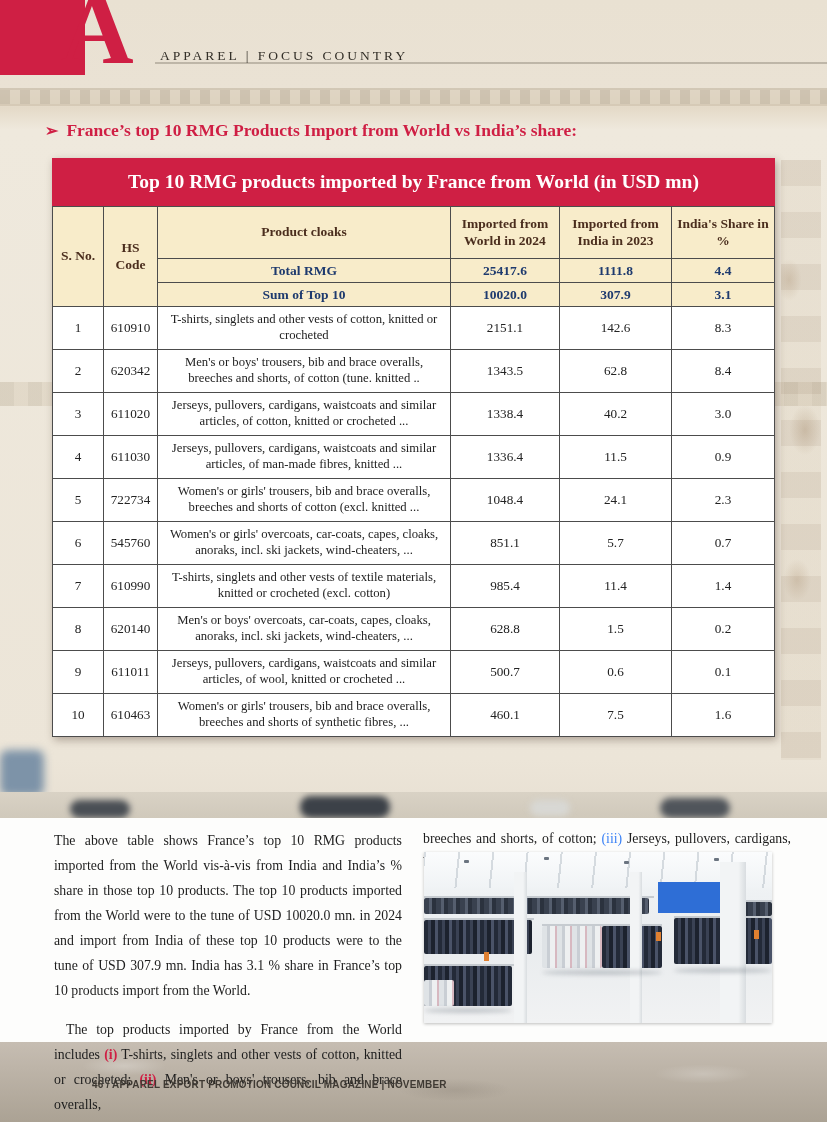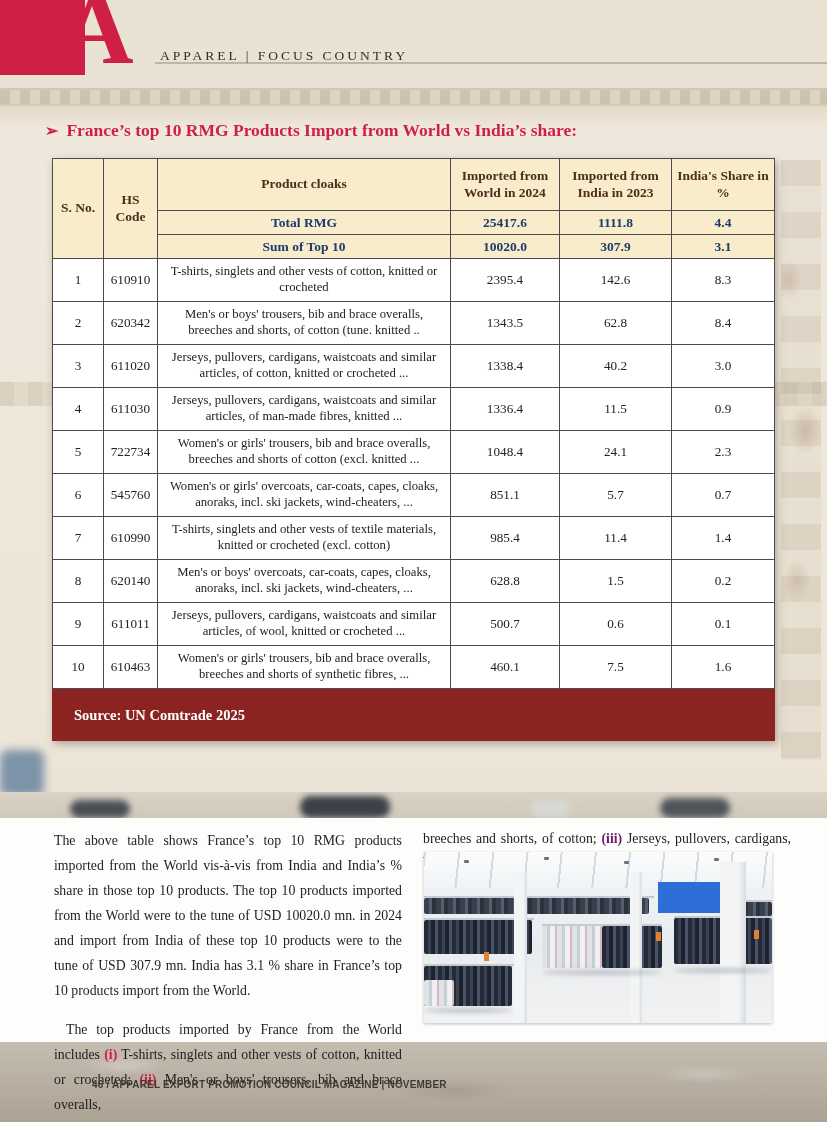--- a/index.html
+++ b/index.html
@@ -114,20 +114,21 @@
 
 <div class="brand-block"></div>
 <div class="brand-a">A</div>
 <div class="section-label">APPAREL | FOCUS COUNTRY</div>
 
 <div class="heading">
   <span class="arrow">➢</span><span>France’s top 10 RMG Products Import from World vs India’s share:</span>
 </div>
 
 <div class="table-card">
+  <div class="table-title">Top 10 RMG products imported by France from World (in USD mn)</div>
   <table>
     <colgroup>
         <col class="c-sno">
         <col class="c-hs">
         <col class="c-label">
         <col class="c-world">
         <col class="c-india">
         <col class="c-share">
       </colgroup>
     <thead>
@@ -150,21 +151,21 @@
         <td>10020.0</td>
         <td>307.9</td>
         <td>3.1</td>
       </tr>
     </thead>
     <tbody class="data">
       <tr>
         <td>1</td>
         <td>610910</td>
         <td class="plabel">T-shirts, singlets and other vests of cotton, knitted or crocheted</td>
-        <td>2395.4</td>
+        <td>2151.1</td>
         <td>142.6</td>
         <td>8.3</td>
       </tr>
       <tr>
         <td>2</td>
         <td>620342</td>
         <td class="plabel">Men's or boys' trousers, bib and brace overalls, breeches and shorts, of cotton (tune. knitted ..</td>
         <td>1343.5</td>
         <td>62.8</td>
         <td>8.4</td>
@@ -228,30 +229,29 @@
       <tr>
         <td>10</td>
         <td>610463</td>
         <td class="plabel">Women's or girls' trousers, bib and brace overalls, breeches and shorts of synthetic fibres, ...</td>
         <td>460.1</td>
         <td>7.5</td>
         <td>1.6</td>
       </tr>
     </tbody>
   </table>
-  <div class="source-bar">Source: UN Comtrade 2025</div>
 </div>
 
 <div class="content-panel">
   <div class="col-left">
     <p>The above table shows France’s top 10 RMG products imported from the World vis-à-vis from India and India’s % share in those top 10 products. The top 10 products imported from the World were to the tune of USD 10020.0 mn. in 2024 and import from India of these top 10 products were to the tune of USD 307.9 mn. India has 3.1 % share in France’s top 10 products import from the World.</p>
     <p><span>The top products imported by France from the World includes </span><span style="color: rgb(207, 31, 68); font-weight: bold;">(i)</span><span> T-shirts, singlets and other vests of cotton, knitted or crocheted; </span><span style="color: rgb(207, 31, 68); font-weight: bold;">(ii)</span><span> Men's or boys' trousers, bib and brace overalls,</span></p>
   </div>
   <div class="col-right">
-    <p><span>breeches and shorts, of cotton; </span><span style="color: #701a75; font-weight: bold;">(iii)</span><span> Jerseys, pullovers, cardigans, waistcoats and similar articles of cotton, knitted or crocheted.</span></p>
+    <p><span>breeches and shorts, of cotton; </span><span style="color: #3b82f6; font-weight: normal;">(iii)</span><span> Jerseys, pullovers, cardigans, waistcoats and similar articles of cotton, knitted or crocheted.</span></p>
   </div>
 </div>
 
 <div class="photo">
   <div class="ceiling"></div>
   <div class="light" style="left:40px; top:8px;"></div>
   <div class="light" style="left:120px; top:5px;"></div>
   <div class="light" style="left:200px; top:9px;"></div>
   <div class="light" style="left:290px; top:6px;"></div>
   <div class="sign"></div>

